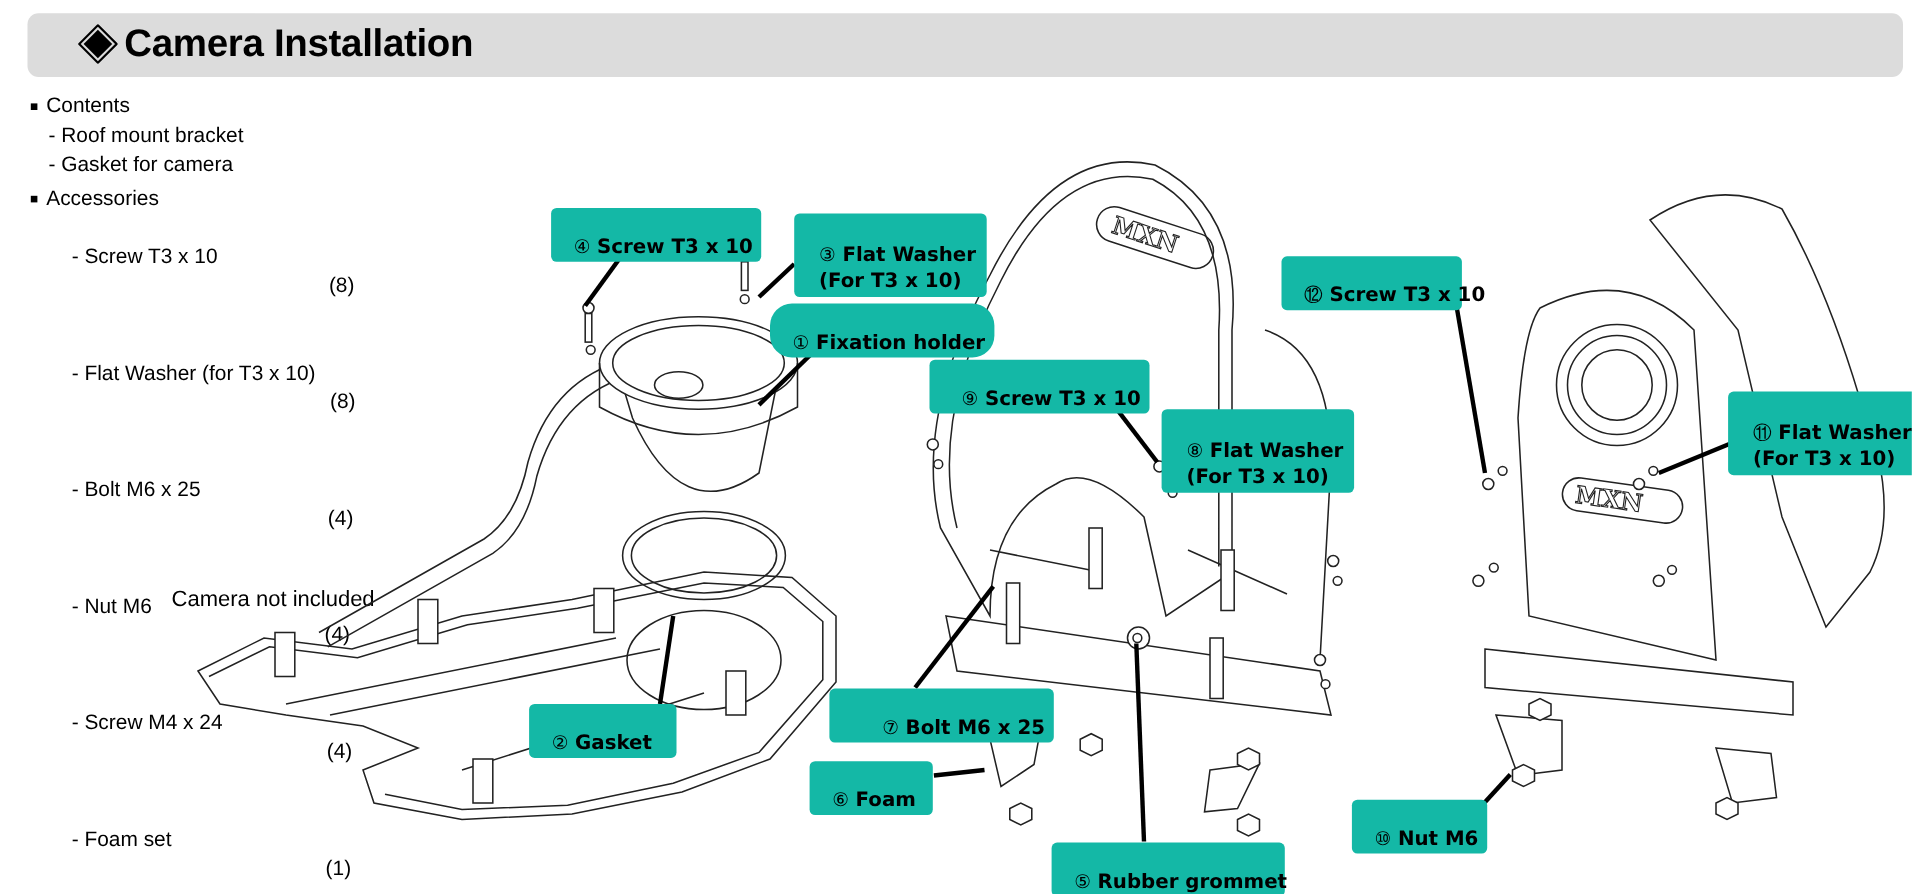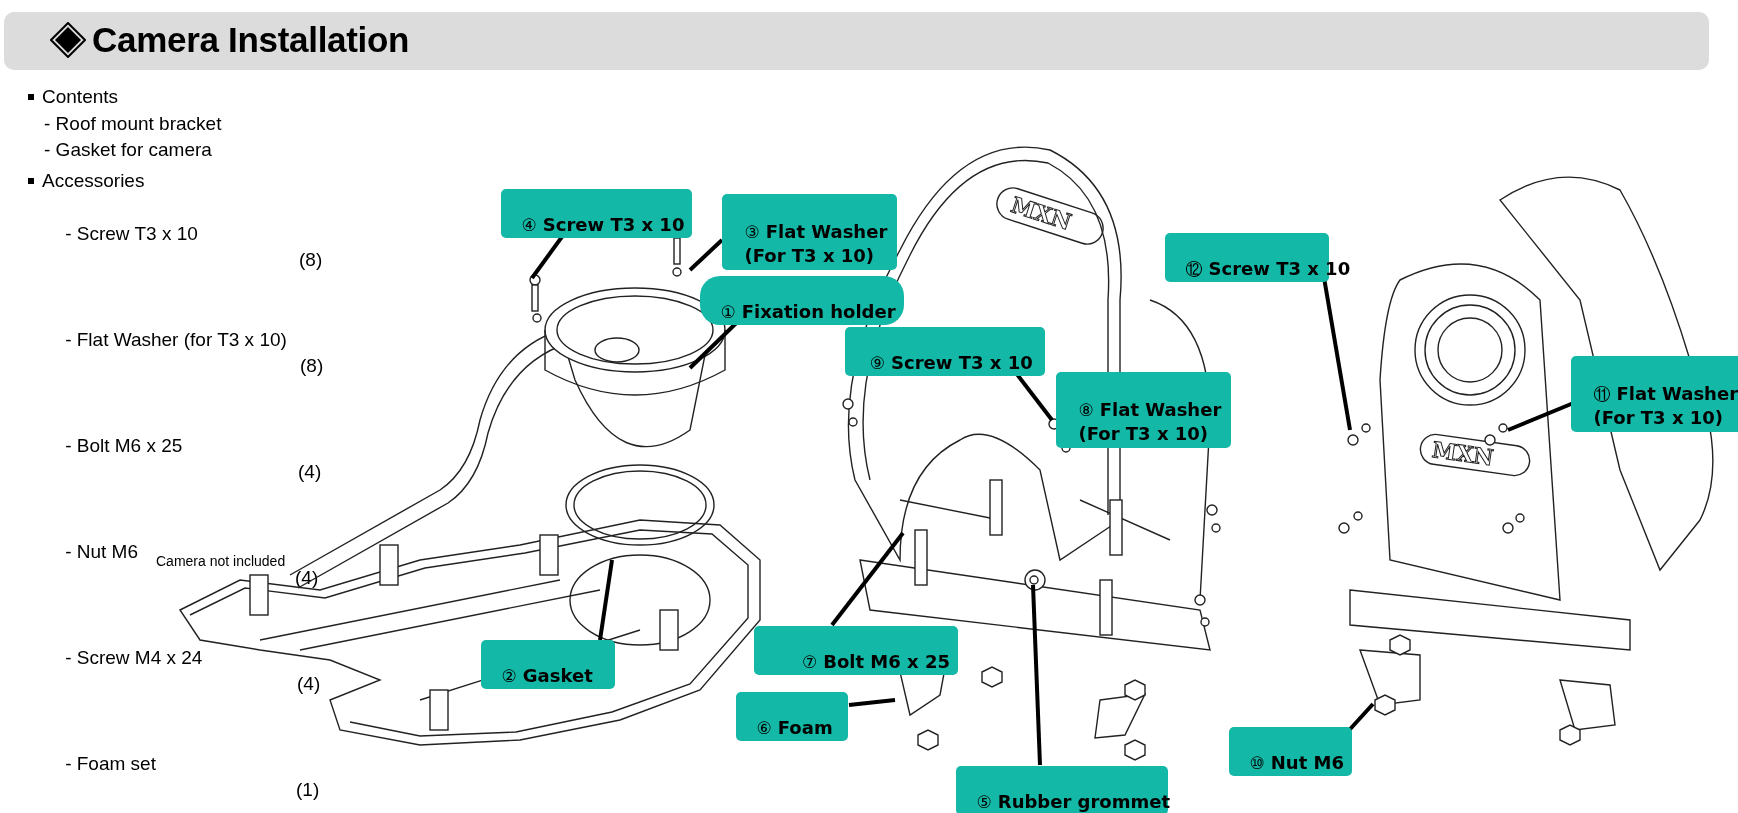--- a/index.html
+++ b/index.html
@@ -1,32 +1,32 @@
 <!DOCTYPE html>
 <html><head>
   <meta charset="utf-8">
   <style>
     html, body { margin: 0; padding: 0; background: #ffffff; }
     body { width: 1738px; height: 813px; position: relative; overflow: hidden;
            font-family: "Liberation Sans", sans-serif; color: #000; }
 
-    .title-bar { position: absolute; left: 4px; top: 12px; width: 1705px; height: 58px;
+    .title-bar { position: absolute; left: 25px; top: 12px; width: 1705px; height: 58px;
                  background: #dcdcdc; border-radius: 10px; }
     .title-bar .diamond { position: absolute; left: 46px; top: 10px; width: 36px; height: 36px; }
     .title-bar .title { position: absolute; left: 88px; top: 8px; font-size: 35px; font-weight: bold;
                         letter-spacing: -0.3px; }
 
     .list { position: absolute; left: 28px; top: 84px; font-size: 19px; line-height: 26.5px; }
     .list .section { font-weight: normal; position: relative; padding-left: 14px; }
     .list .section .bullet { position: absolute; left: 0; top: 10px; width: 6px; height: 6px; background: #000; }
     .list .item { padding-left: 16px; white-space: pre; position: relative; }
     .list .item .qty { position: absolute; }
     .list .gap { height: 4px; }
 
-    .note { position: absolute; left: 156px; top: 534px; font-size: 14px; margin-top: 19px; }
+    .note { position: absolute; left: 156px; top: 534px; font-size: 20px; }
 
     .callout { position: absolute; background: #14b8a6; border-radius: 5px;
                font-family: "DejaVu Sans", sans-serif; font-weight: bold; font-size: 18px;
                line-height: 23px; padding: 1px 8px; white-space: pre; color: #000; }
     .callout .num { font-weight: normal; font-size: 17px; margin-right: 6px; }
 
     svg.art { position: absolute; left: 0; top: 0; }
     .ln { fill: none; stroke: #222; stroke-width: 1.4; }
     .ln2 { fill: #fff; stroke: #222; stroke-width: 1.4; }
     .lead { stroke: #000; stroke-width: 4; fill: none; }
@@ -220,21 +220,21 @@
 <div class="callout" style="left:736px; top:692px; width:96px;">
   <span class="num">⑥</span><span>Foam</span>
 </div>
 <div class="callout" style="left:754px; top:626px; width:188px; text-align:right;">
   <span class="num">⑦</span><span>Bolt M6 x 25</span>
 </div>
 <div class="callout" style="left:1056px; top:372px; line-height:24px; padding:2px 10px;">
   <span class="num">⑧</span><span>Flat Washer
   (For T3 x 10)</span>
 </div>
-<div class="callout" style="left:845px; top:327px; width:184px; text-align:center;">
+<div class="callout" style="left:845px; top:327px; width:184px; text-align:right;">
   <span class="num">⑨</span><span>Screw T3 x 10</span>
 </div>
 <div class="callout" style="left:1229px; top:727px;">
   <span class="num">⑩</span><span>Nut M6</span>
 </div>
 <div class="callout" style="left:1571px; top:356px; line-height:24px; padding:2px 10px;">
   <span class="num">⑪</span><span>Flat Washer
   (For T3 x 10)</span>
 </div>
 <div class="callout" style="left:1165px; top:233px; width:148px; text-align:right;">

